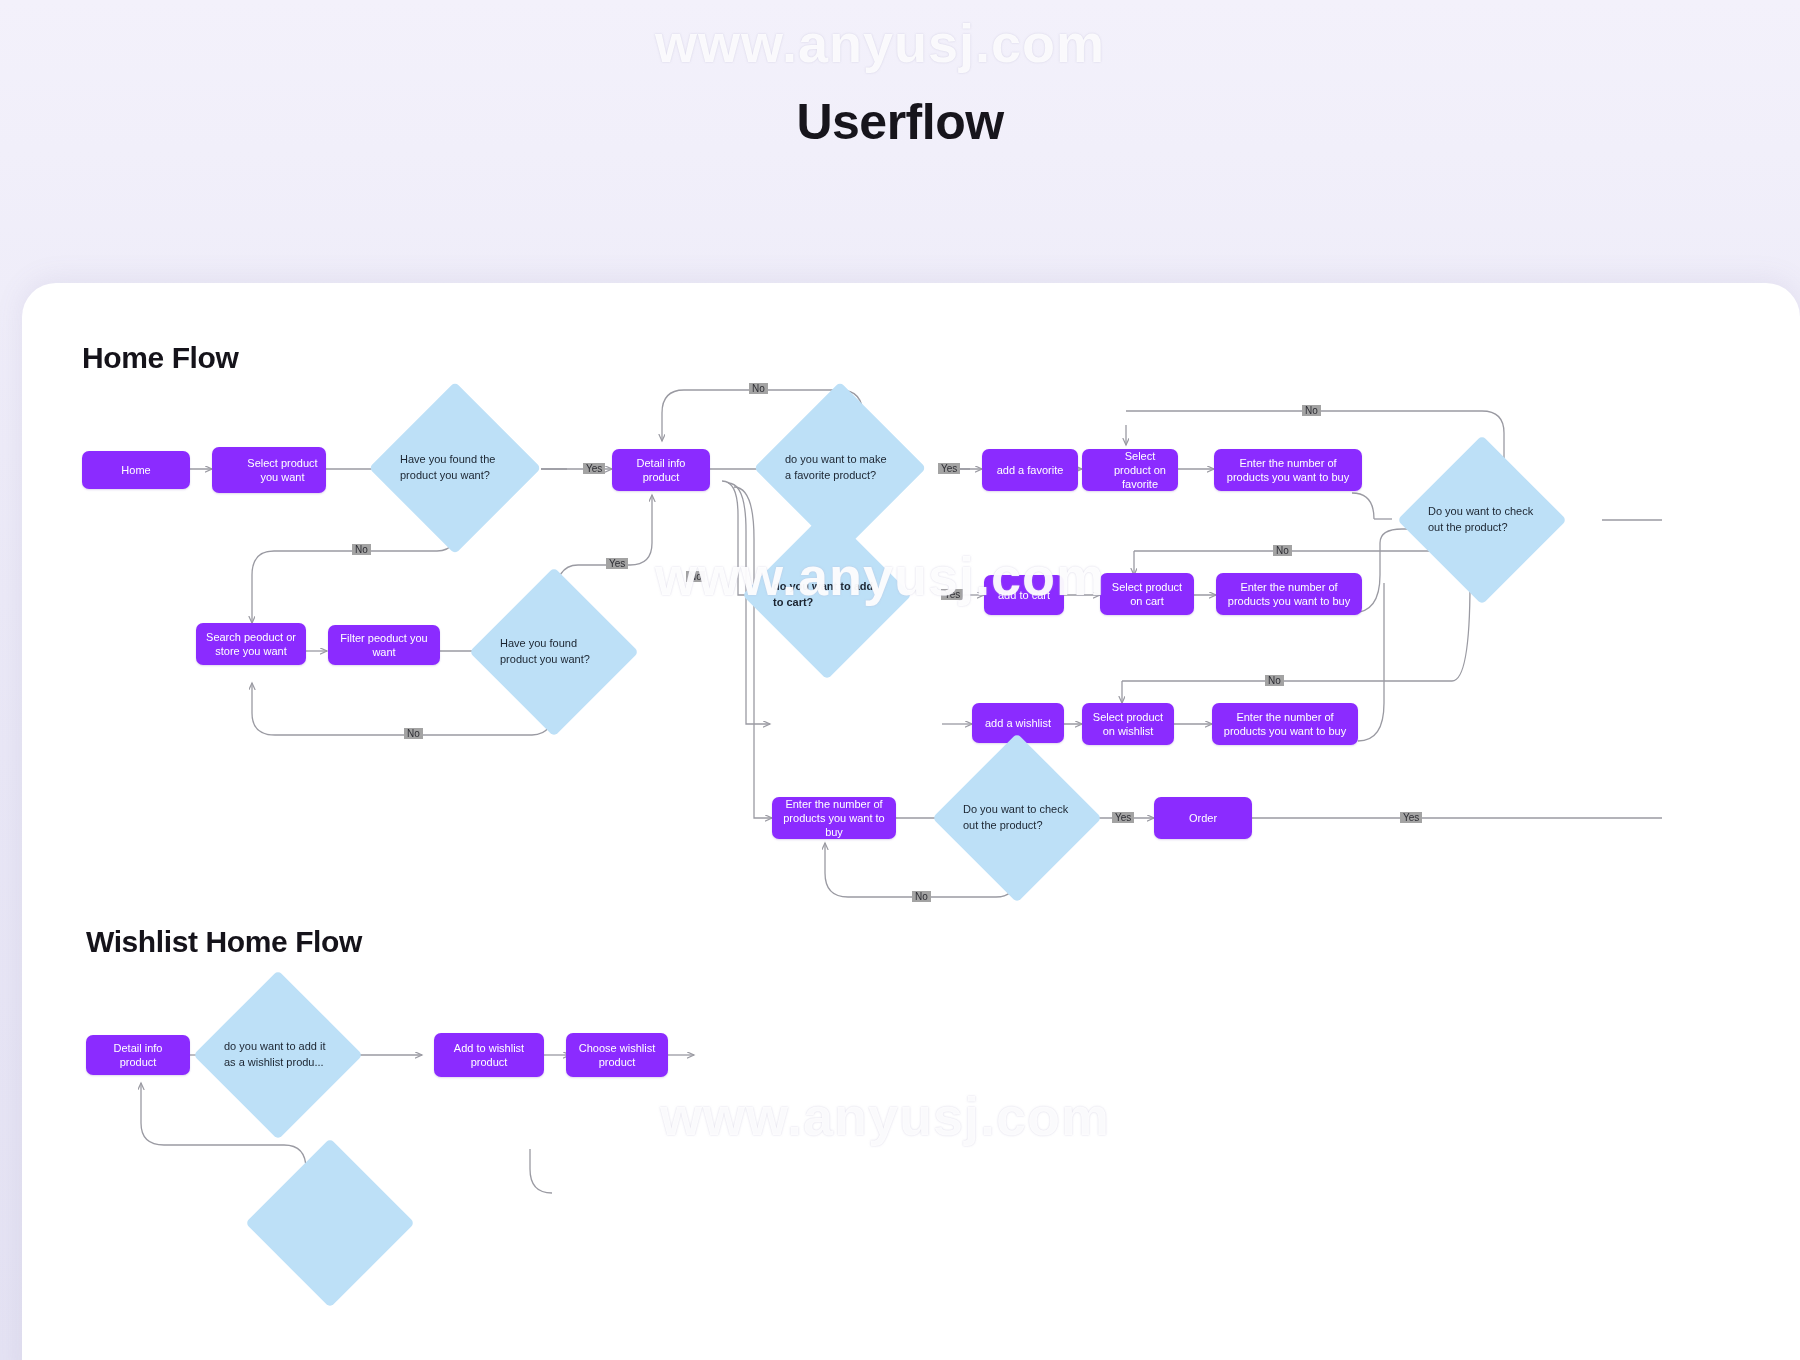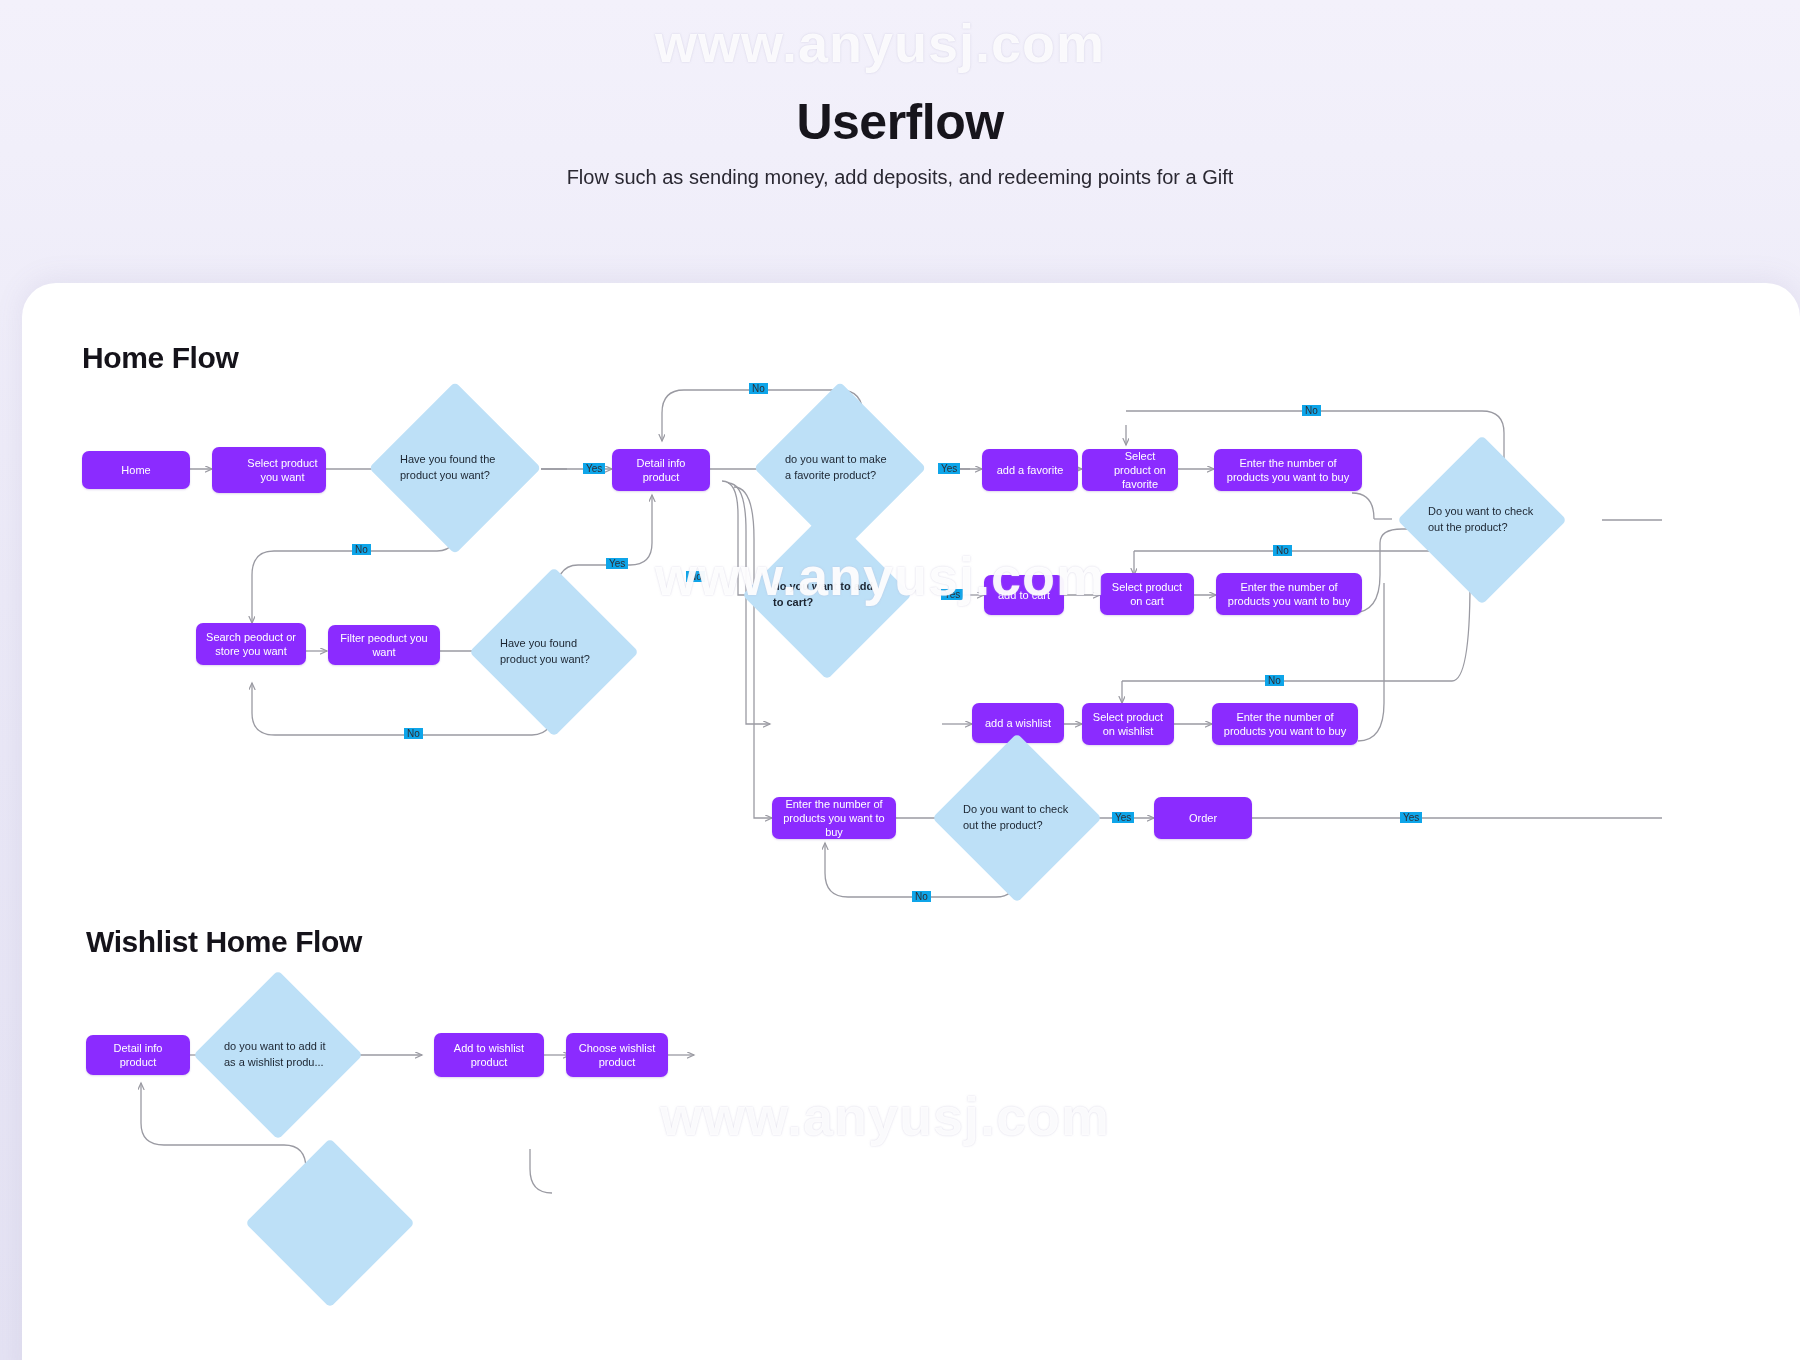--- a/index.html
+++ b/index.html
@@ -84,31 +84,30 @@
     border-radius: 5px;
   }
   .dia-txt {
     position: absolute; left: 0; top: 0; width: 100%; height: 100%;
     display: flex; align-items: center; justify-content: center;
     text-align: left; font-size: 11px; color: #1b2430; line-height: 1.45;
     padding: 0 6px;
   }
   .edge-label {
     position: absolute; font-size: 10px; color: #2d2d33;
-    background: #0ea5e9; padding: 0 3px; white-space: nowrap;
+    background: #a3a3a3; padding: 0 3px; white-space: nowrap;
   }
 </style>
 </head>
 <body>
 
 <div class="wm wm-top">www.anyusj.com</div>
 
 <div class="header">
   <div class="page-title">Userflow</div>
-  <div class="page-sub">Flow such as sending money, add deposits, and redeeming points for a Gift</div>
 </div>
 
 <div class="card">
 
   <div class="section-title" id="t-home">Home Flow</div>
   <div class="section-title" id="t-wishlist">Wishlist Home Flow</div>
 
   <div class="canvas">
 
     <svg width="1778" height="1100">

